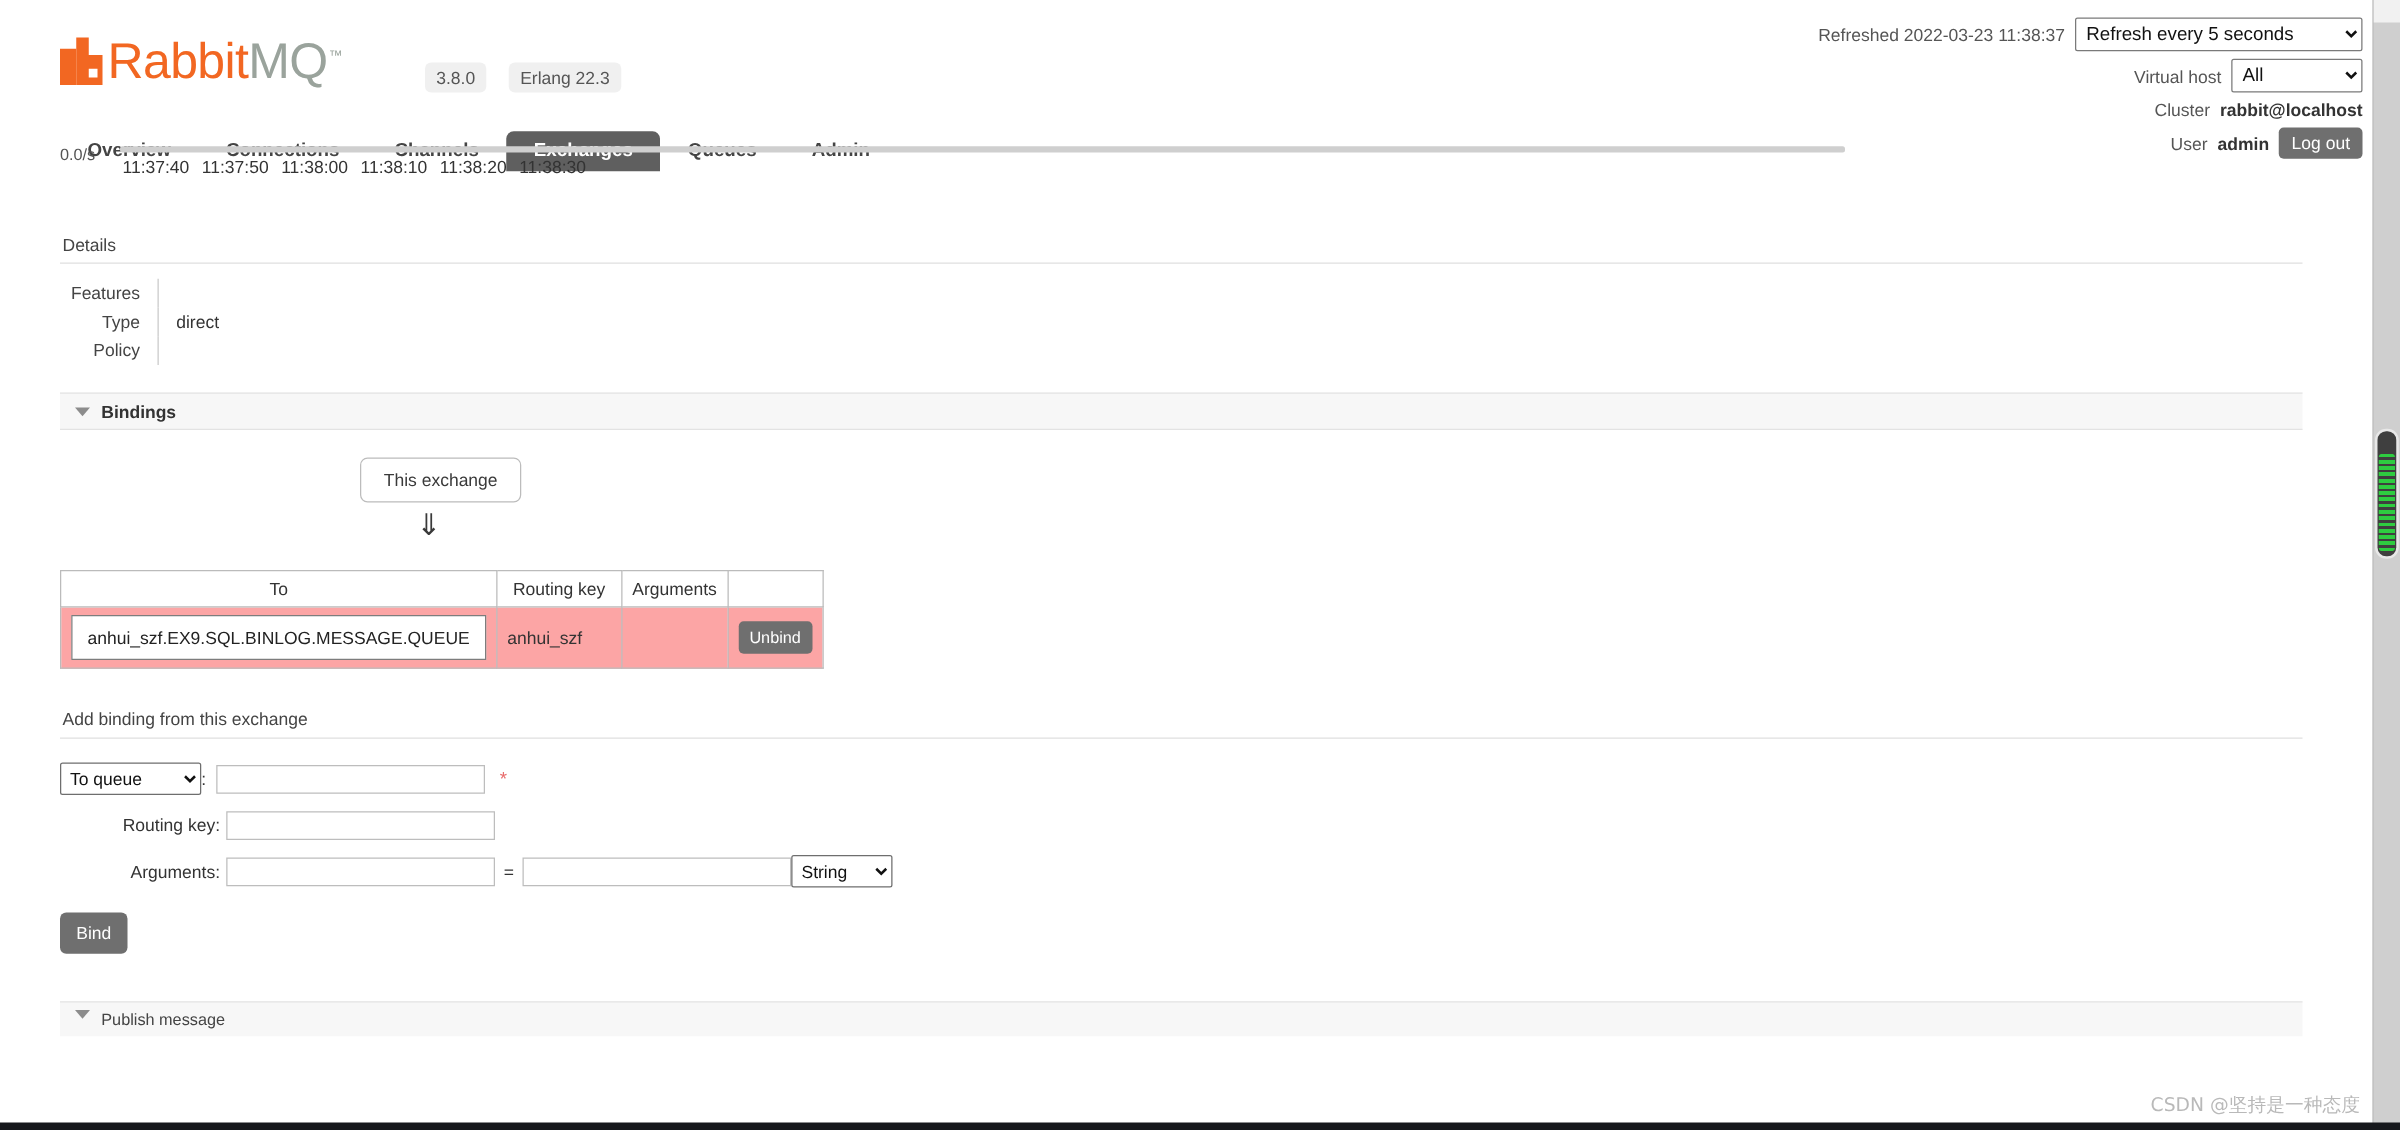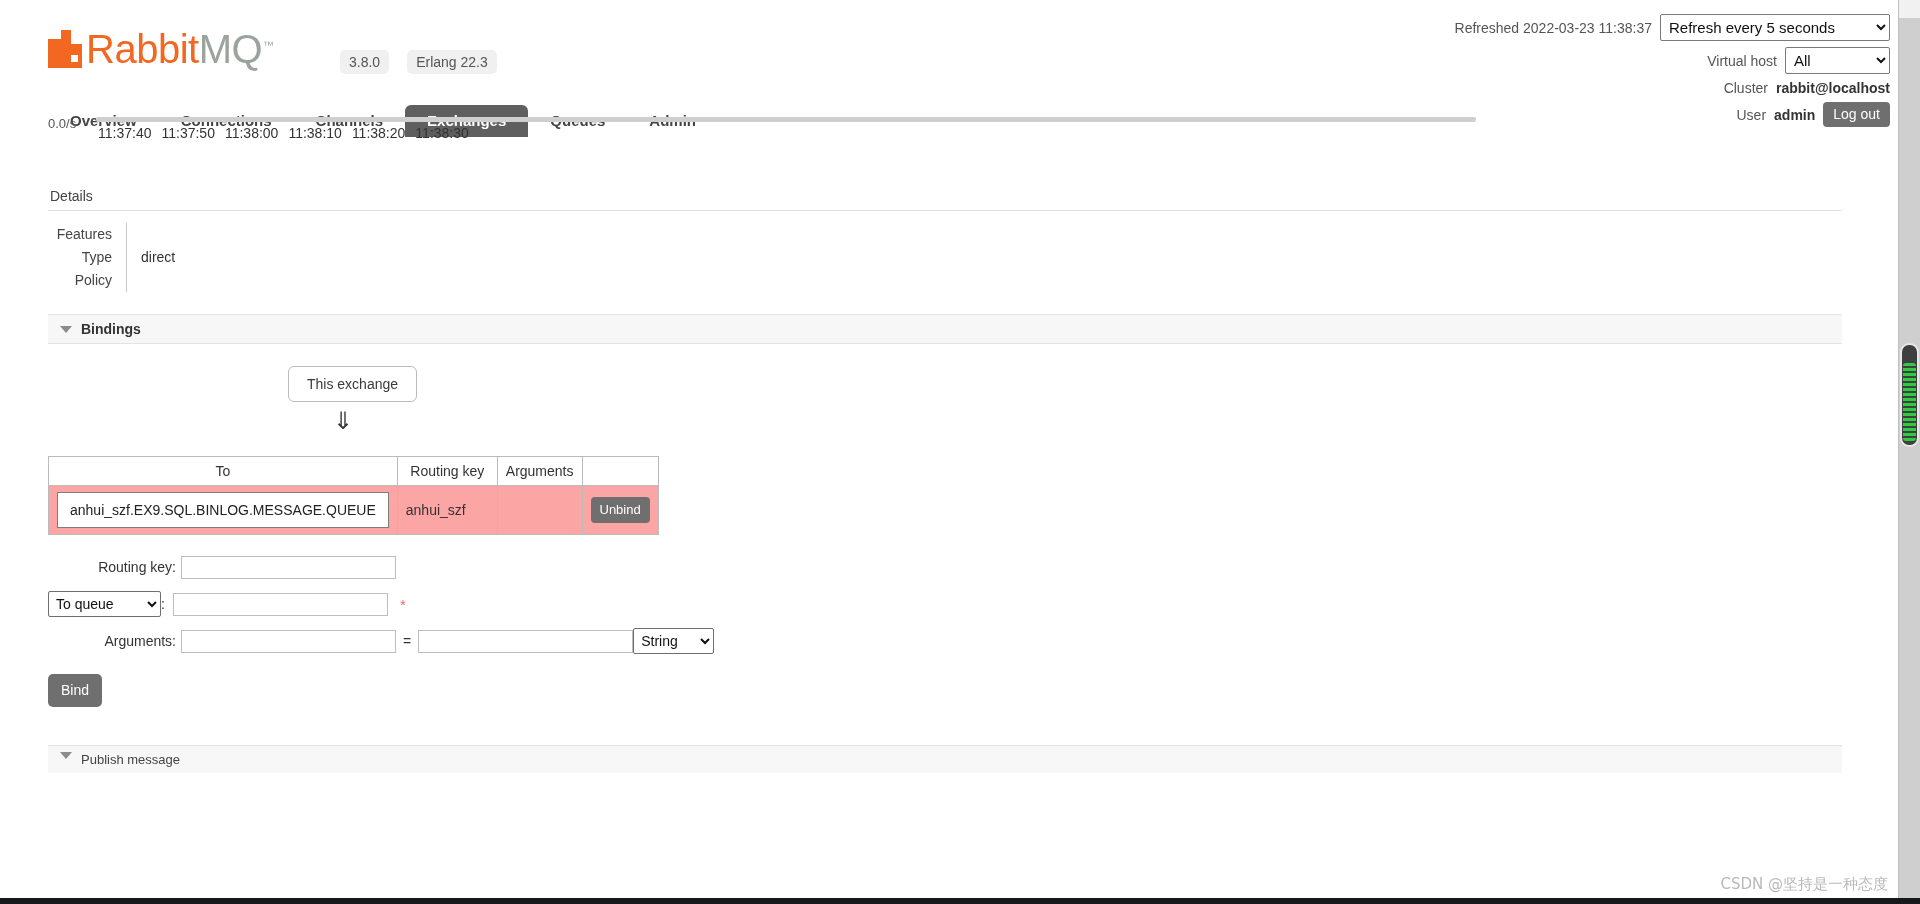--- a/index.html
+++ b/index.html
@@ -570,38 +570,39 @@
           </td>
           <td class="rk-cell">anhui_szf</td>
           <td class="args-cell"></td>
           <td class="act-cell">
             <button class="unbind-btn">Unbind</button>
           </td>
         </tr>
       </tbody>
     </table>
 
+    <div class="form-head">Add binding from this exchange</div>
     <div class="form-rows">
-
-      <div class="form-row">
-        <div class="form-label">Routing key:</div>
-        <input class="txt" type="text" value="" style="">
-      </div>
 
       <div class="form-row">
         <div style="width:0"></div>
         <select class="sel-dest">
           <option>To queue</option>
         </select>
         <span class="colon">:</span>
         <input class="txt" type="text" value="" style="">
         <span class="req-star">*</span>
       </div>
 
       <div class="form-row">
+        <div class="form-label">Routing key:</div>
+        <input class="txt" type="text" value="" style="">
+      </div>
+
+      <div class="form-row">
         <div class="form-label">Arguments:</div>
         <input class="txt" type="text" value="" style="">
         <span class="eq-sign">=</span>
         <input class="txt" type="text" value="" style="">
         <select class="sel-type">
           <option>String</option>
         </select>
       </div>
 
       <button class="bind-btn">Bind</button>

